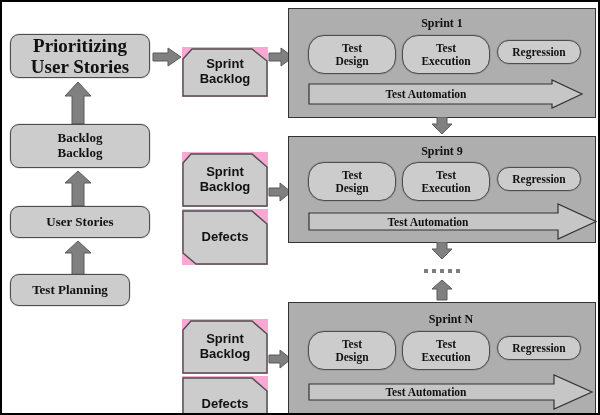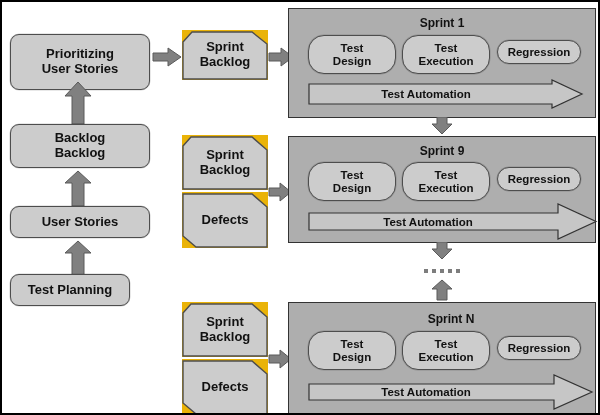--- a/index.html
+++ b/index.html
@@ -12,21 +12,21 @@
   }
   #canvas {
     position: relative;
     width: 600px;
     height: 415px;
     background: #ffffff;
     border: 2px solid #000000;
     box-sizing: border-box;
     overflow: hidden;
   }
-  .abs { position: absolute; box-sizing: border-box; }
+  .abs { position: absolute; box-sizing: border-box; font-family: Liberation Serif, serif; }
 
   
   .rbox {
     background: #cccccc;
     border: 1px solid #4d4d4d;
     border-radius: 9px;
     display: flex;
     align-items: center;
     justify-content: center;
     text-align: center;
@@ -45,22 +45,23 @@
   .sprint-title {
     position: absolute;
     left: 0; right: 0;
     text-align: center;
     font-weight: bold;
     color: #111111;
   }
 
   
   .docshape {
-    background: #eab308;
+    background: #f9a8d4;
     position: absolute;
+    margin-top: 17px;
   }
   .docshape .label {
     position: absolute;
     inset: 0;
     display: flex;
     align-items: center;
     justify-content: center;
     text-align: center;
     font-weight: bold;
     color: #111111;
@@ -88,21 +89,21 @@
 
   
   .dots { position: absolute; display: flex; gap: 4px; align-items: center; }
   .dots i { display:block; width: 4px; height: 4px; background: #7d7d7d; }
 </style>
 </head>
 <body>
 
 <div id="canvas">
 
-  <div class="abs rbox" style="left:8px; top:32px; width:140px; height:56px; font-size:13px;">
+  <div class="abs rbox" style="left:8px; top:32px; width:140px; height:44px; font-size:19px;">
     <div>
       <div>Prioritizing</div>
       <div>User Stories</div>
     </div>
   </div>
 
   <div class="conn" style="left:62px; top:78px; width:28px; height:44px;">
     <svg viewBox="0 0 28 44" preserveAspectRatio="none">
       <polygon points="8,44 8,16 1,16 14,2 27,16 20,16 20,44" fill="#808080" stroke="#5a5a5a" stroke-width="1"></polygon>
     </svg>

